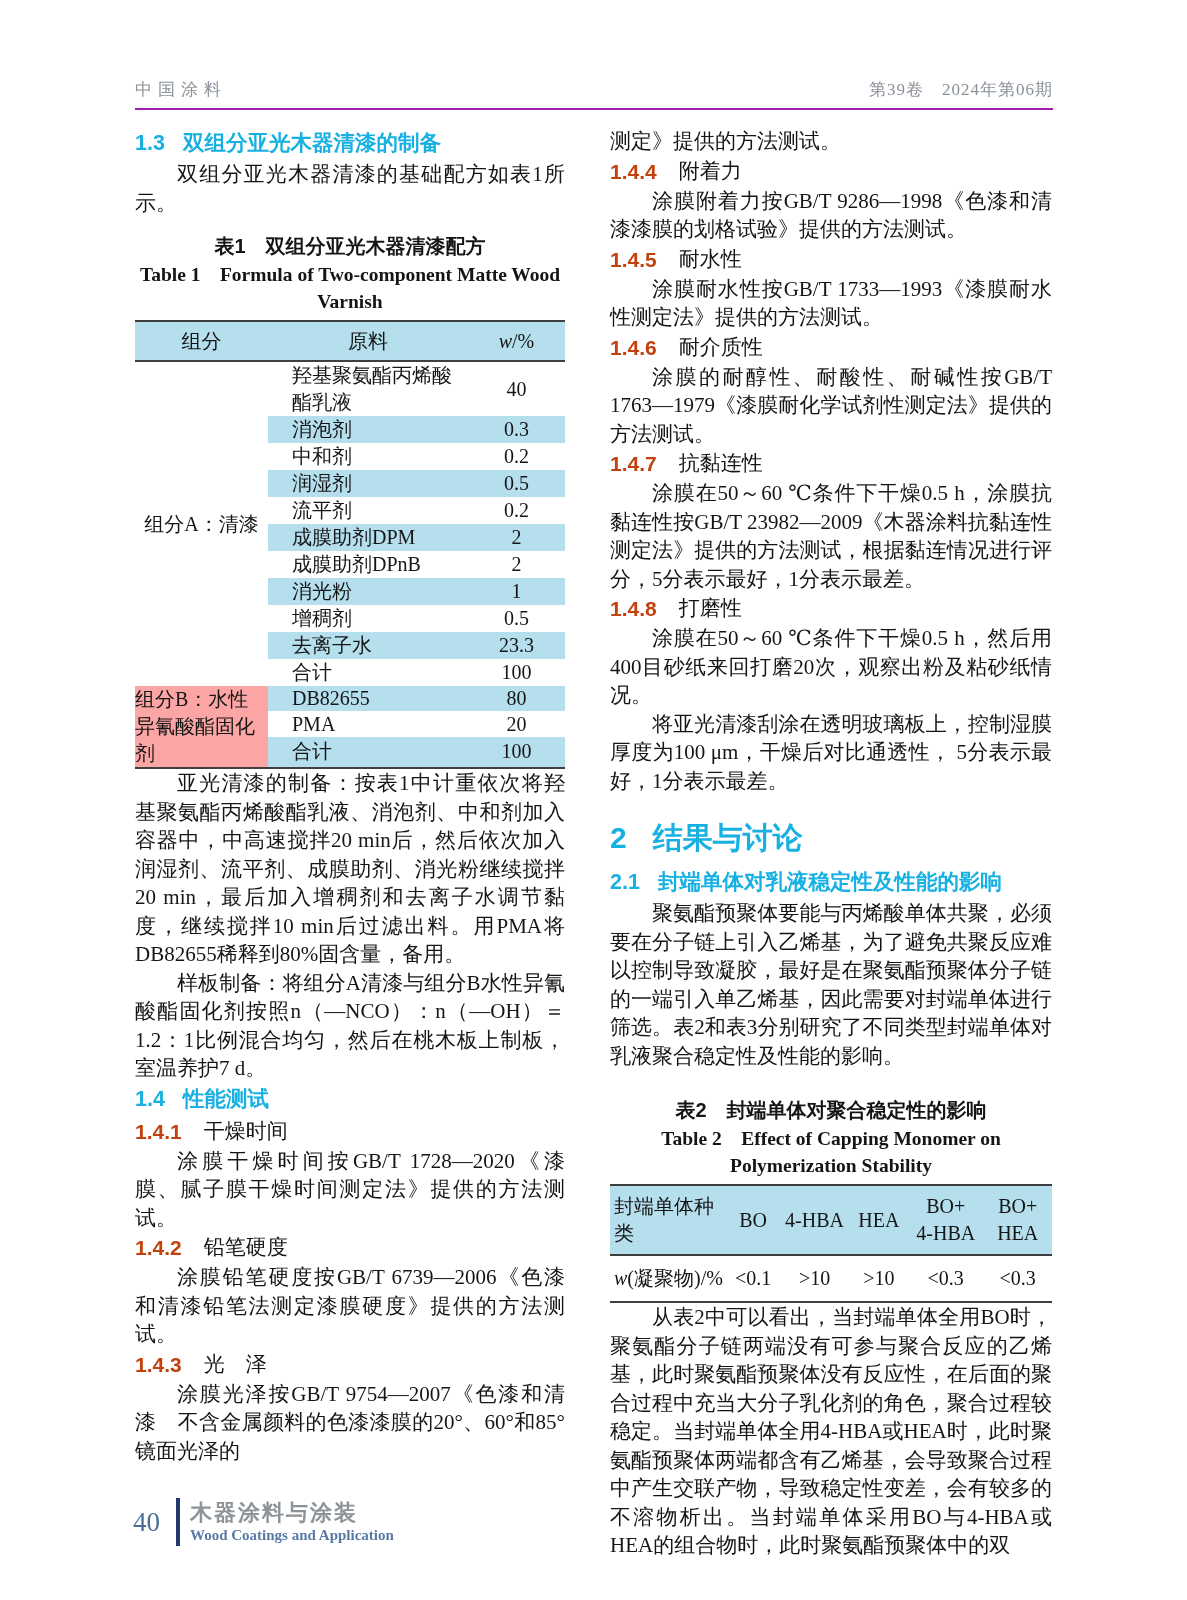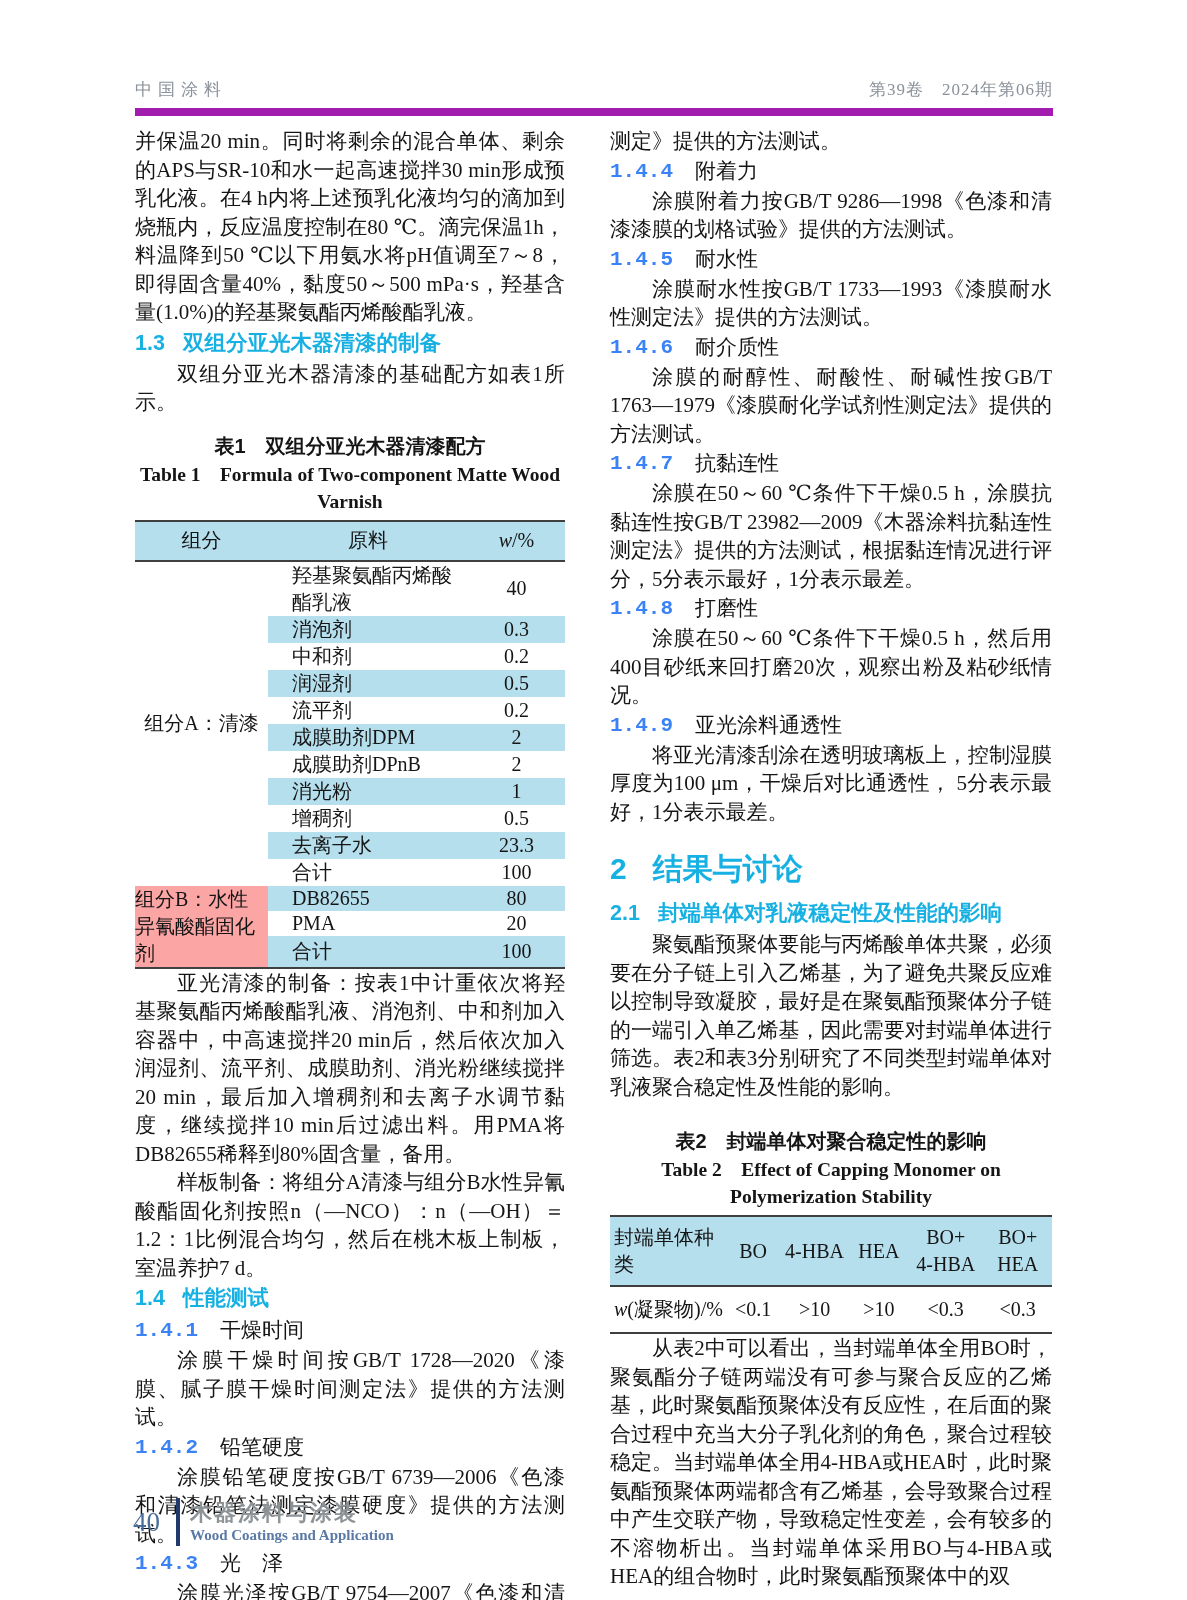--- a/index.html
+++ b/index.html
@@ -2,41 +2,41 @@
 <html><head>
 <meta charset="utf-8">
 <style>
   html,body{margin:0;padding:0;background:#9ea4a8;}
   .page{position:relative;width:1187px;height:1600px;margin:0 auto;background:#ffffff;
         font-family:"Liberation Serif","DejaVu Serif",serif;color:#151515;overflow:hidden;}
 
   
   .pg-header{position:absolute;left:135px;right:134px;top:80px;display:flex;
              justify-content:space-between;align-items:flex-end;padding-bottom:8px;
-             border-bottom:8px solid #a21caf;color:#8a9199;font-size:17px;line-height:20px;}
+             border-bottom:2px solid #a21caf;color:#8a9199;font-size:17px;line-height:20px;}
   .journal{letter-spacing:6px;}
   .issue{letter-spacing:1px;}
 
   
   .main{position:absolute;left:135px;right:135px;top:127px;display:flex;gap:45px;}
   .col-left{flex:0 0 430px;width:430px;}
   .col-right{flex:1;min-width:0;}
 
   p.body{font-size:21px;line-height:28.5px;text-align:justify;margin:0;}
   .indent{text-indent:2em;}
   .after-table{margin-top:56px;}
   .after-table2{margin-top:42px;}
 
   
   .h1{display:flex;gap:26px;align-items:baseline;font-family:"Liberation Sans","DejaVu Sans",sans-serif;
       font-weight:bold;color:#17b0e2;font-size:30px;line-height:38px;margin:24px 0 10px;}
   .h2{display:flex;gap:18px;font-family:"Liberation Sans","DejaVu Sans",sans-serif;
       font-weight:bold;color:#17b0e2;font-size:21.5px;line-height:31px;margin:1px 0;}
   .h3{display:flex;gap:22px;font-size:21px;line-height:31px;margin:0;}
-  .h3 .num{font-family:Liberation Mono, monospace;font-weight:bold;color:#3b82f6;}
+  .h3 .num{font-family:Liberation Sans, sans-serif;font-weight:bold;color:#c2410c;}
   .h3 .ttl{color:#151515;}
 
   
   .tbl-title-zh{margin-top:15px;text-align:center;font-family:"Liberation Sans","DejaVu Sans",sans-serif;
                 font-weight:bold;font-size:20px;line-height:29px;}
   .tbl-title-en{text-align:center;font-weight:bold;font-size:19.5px;line-height:27px;margin-bottom:5px;}
   .t2-titles .tbl-title-zh{margin-top:26px;}
 
   
   table{border-collapse:collapse;width:100%;}
@@ -73,21 +73,20 @@
 
   <div class="pg-header">
     <span class="journal">中国涂料</span>
     <span class="issue">第39卷　2024年第06期</span>
   </div>
 
   <div class="main">
 
     <div class="col-left">
 
-      <p class="body">并保温20 min。同时将剩余的混合单体、剩余的APS与SR-10和水一起高速搅拌30 min形成预乳化液。在4 h内将上述预乳化液均匀的滴加到烧瓶内，反应温度控制在80 ℃。滴完保温1h，料温降到50 ℃以下用氨水将pH值调至7～8，即得固含量40%，黏度50～500 mPa·s，羟基含量(1.0%)的羟基聚氨酯丙烯酸酯乳液。</p>
 
       <div class="h2">
         <span>1.3</span>
         <span>双组分亚光木器清漆的制备</span>
       </div>
       <p class="body indent">双组分亚光木器清漆的基础配方如表1所示。</p>
 
       <div class="tbl-title-zh">表1　双组分亚光木器清漆配方</div>
       <div class="tbl-title-en">Table 1　Formula of Two-component Matte Wood Varnish</div>
 
@@ -221,24 +220,20 @@
         <span class="ttl">抗黏连性</span>
       </div>
       <p class="body indent">涂膜在50～60 ℃条件下干燥0.5 h，涂膜抗黏连性按GB/T 23982—2009《木器涂料抗黏连性测定法》提供的方法测试，根据黏连情况进行评分，5分表示最好，1分表示最差。</p>
 
       <div class="h3">
         <span class="num">1.4.8</span>
         <span class="ttl">打磨性</span>
       </div>
       <p class="body indent">涂膜在50～60 ℃条件下干燥0.5 h，然后用400目砂纸来回打磨20次，观察出粉及粘砂纸情况。</p>
 
-      <div class="h3">
-        <span class="num">1.4.9</span>
-        <span class="ttl">亚光涂料通透性</span>
-      </div>
       <p class="body indent">将亚光清漆刮涂在透明玻璃板上，控制湿膜厚度为100 μm，干燥后对比通透性， 5分表示最好，1分表示最差。</p>
 
       <div class="h1">
         <span>2</span>
         <span>结果与讨论</span>
       </div>
 
       <div class="h2">
         <span>2.1</span>
         <span>封端单体对乳液稳定性及性能的影响</span>

